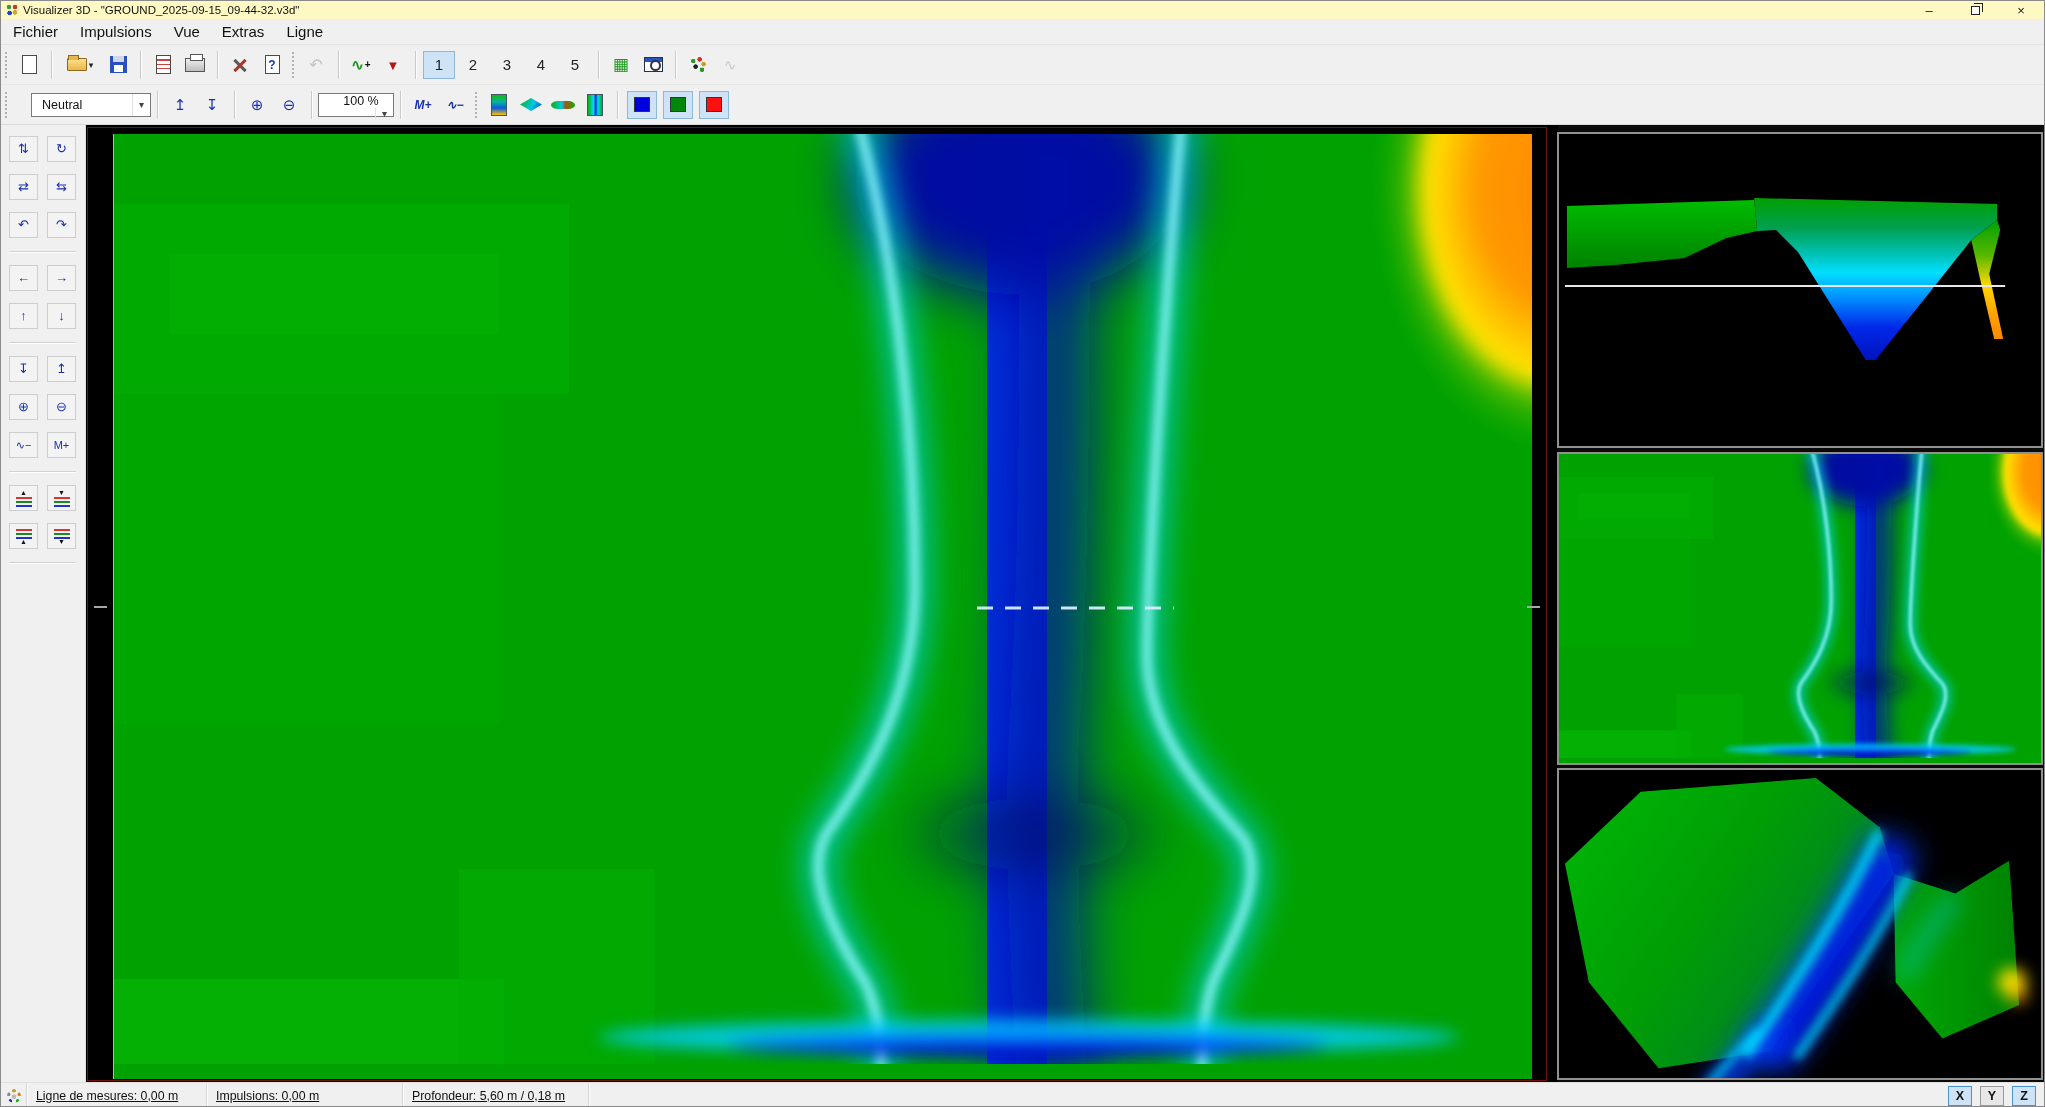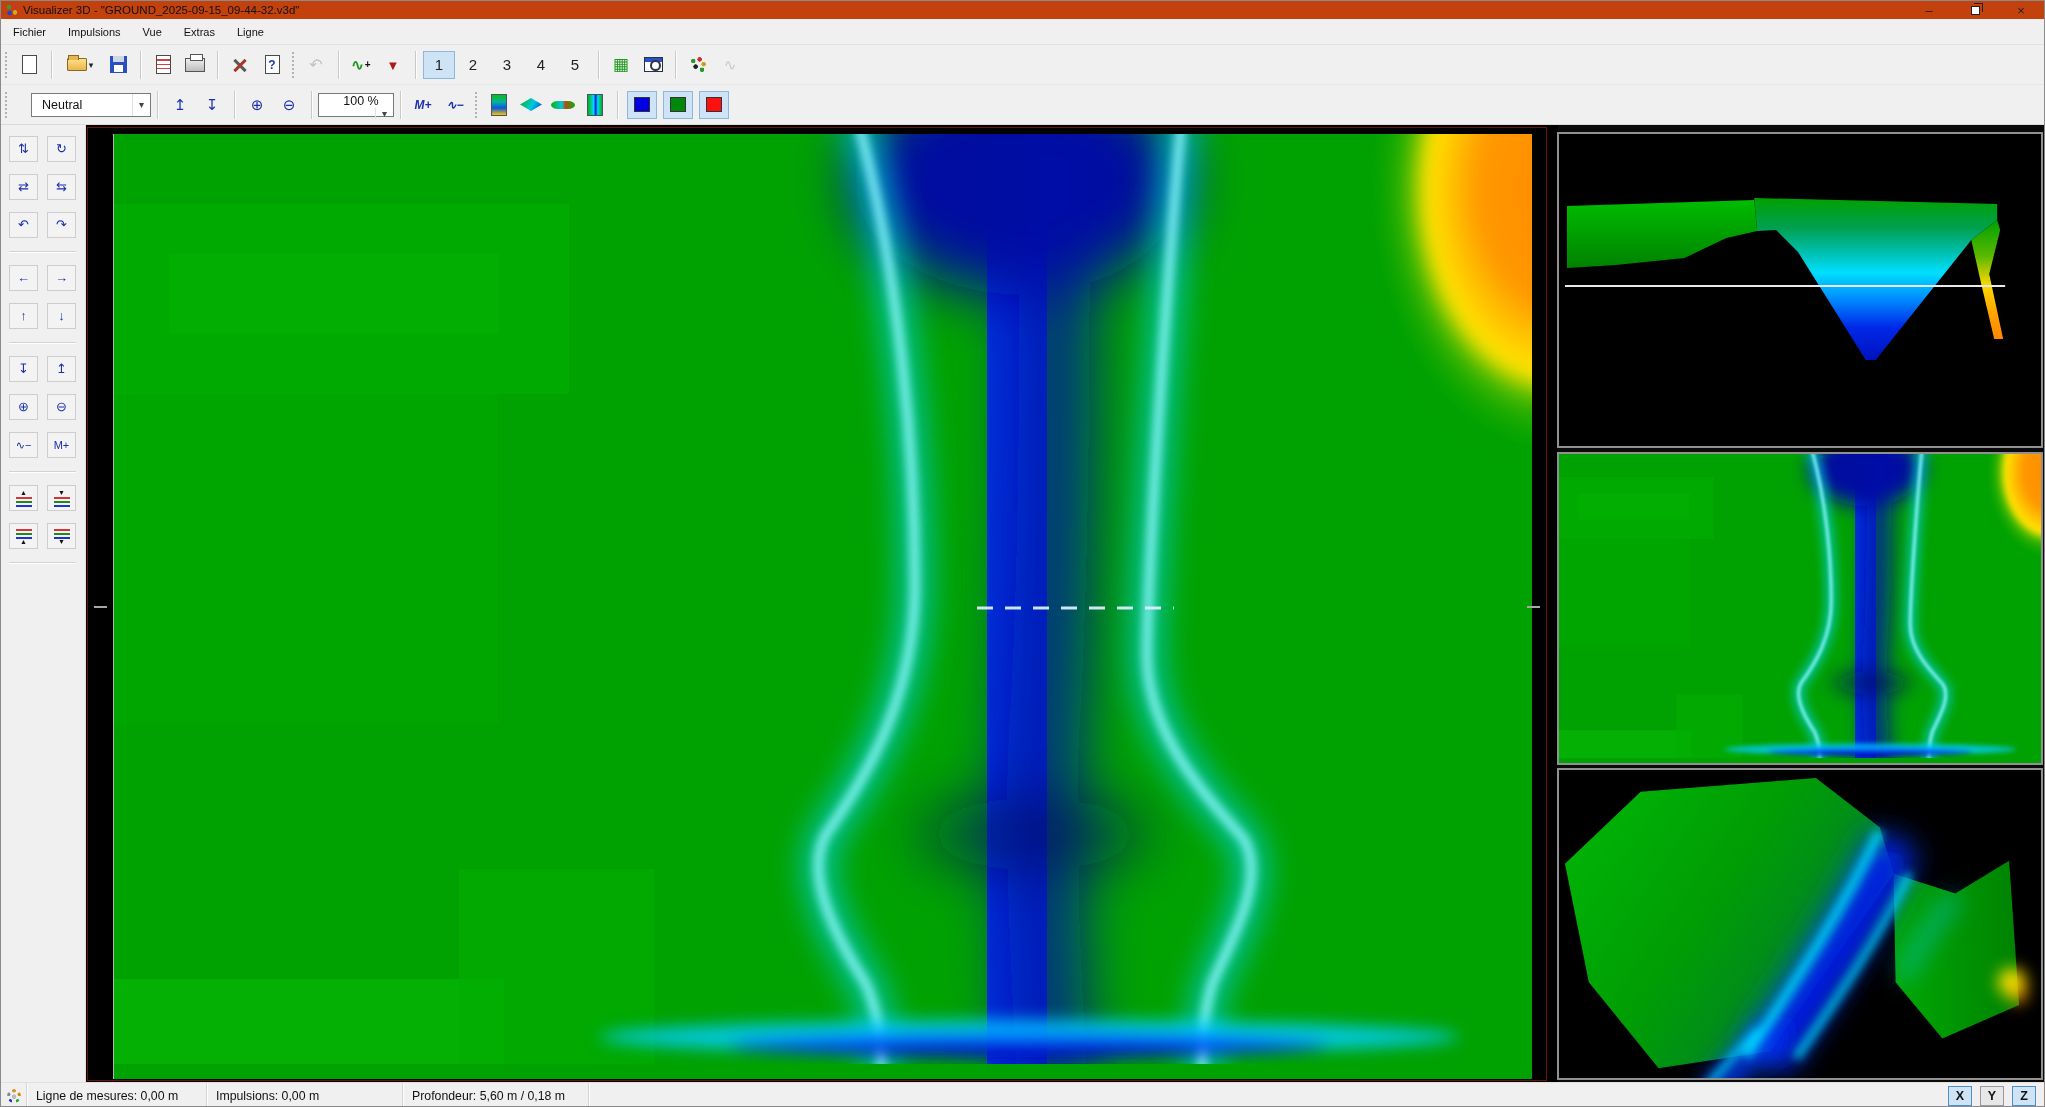--- a/index.html
+++ b/index.html
@@ -1,34 +1,34 @@
 <!DOCTYPE html>
 <html><head>
 <meta charset="utf-8">
 <style>
   html,body{margin:0;padding:0;background:#444;}
   *{box-sizing:border-box;}
   .app{position:relative;width:2045px;height:1107px;background:#f0f0f0;overflow:hidden;
        font-family:"Liberation Sans",sans-serif;border:1px solid #8a8a8a;}
   
-  .titlebar{position:absolute;left:0;top:0;width:100%;height:18px;background:#c2410c;
+  .titlebar{position:absolute;left:0;top:0;width:100%;height:18px;background:#fef9c3;
             display:flex;align-items:center;font-size:11.5px;color:#111;}
   .appicon{width:12px;height:12px;margin:0 5px 0 5px;border-radius:2px;background:
     radial-gradient(circle at 25% 25%, #3a9a3a 2px, transparent 2.6px),
     radial-gradient(circle at 75% 25%, #cc3333 2px, transparent 2.6px),
     radial-gradient(circle at 30% 75%, #2244cc 2px, transparent 2.6px),
     radial-gradient(circle at 75% 70%, #ccaa22 2px, transparent 2.6px);}
   .tb-controls{margin-left:auto;display:flex;height:100%;}
   .tb-controls .ctl{width:46px;display:flex;align-items:center;justify-content:center;color:#222;font-size:13px;}
   .restore-box{width:9px;height:9px;border:1px solid #222;position:relative;background:#fff;}
   .restore-box::before{content:"";position:absolute;left:2px;top:-4px;width:8px;height:8px;
        border:1px solid #222;border-bottom:none;border-left:none;}
   
   .menubar{position:absolute;left:0;top:18px;width:100%;height:26px;background:#f0f0f0;
-           display:flex;align-items:center;font-size:11px;color:#111;border-bottom:1px solid #e3e3e3;}
+           display:flex;align-items:center;font-size:15px;color:#111;border-bottom:1px solid #e3e3e3;}
   .menu-item{padding:4px 10px;margin-left:2px;}
   
   .tb{position:absolute;left:0;width:100%;height:40px;background:#f0f0f0;display:flex;align-items:center;}
   .tb1{top:44px;border-bottom:1px solid #e6e6e6;}
   .tb2{top:84px;border-bottom:1px solid #dadada;}
   .tbtn{min-width:30px;height:28px;display:flex;align-items:center;justify-content:center;
         margin:0 1px;border:1px solid transparent;color:#222;position:relative;}
   .tbtn.sel{background:#cfe3f6;border-color:#8cb8dc;}
   .tbtn.dis{opacity:.45;}
   .sep{width:1px;height:28px;background:#c9c9c9;box-shadow:1px 0 0 #fdfdfd;margin:0 6px;}
@@ -109,21 +109,21 @@
   
   .panel{position:absolute;left:1556px;width:486px;background:#000;border:2px solid #919191;}
   .p1{top:7px;height:316px;}
   .p2{top:327px;height:313px;}
   .p3{top:643px;height:312px;}
   .panel svg{display:block;}
   
   .statusbar{position:absolute;left:0;top:1081px;width:100%;height:26px;background:#f0f0f0;
              display:flex;align-items:center;font-size:12.3px;color:#111;border-top:1px solid #e0e0e0;}
   .st-cell{height:100%;display:flex;align-items:center;padding-left:9px;border-right:1px solid #d5d5d5;
-           box-shadow:1px 0 0 #fdfdfd;}
+           box-shadow:1px 0 0 #fdfdfd;text-decoration:underline;}
   .st-ico-cell{width:26px;justify-content:center;padding-left:0;}
   .status-ico{width:14px;height:14px;border-radius:50%;background:
       radial-gradient(circle at 50% 12%, #c93 1.6px, transparent 2.1px),
       radial-gradient(circle at 88% 38%, #d80 1.6px, transparent 2.1px),
       radial-gradient(circle at 76% 86%, #2a2 1.6px, transparent 2.1px),
       radial-gradient(circle at 24% 86%, #23c 1.6px, transparent 2.1px),
       radial-gradient(circle at 12% 38%, #888 1.6px, transparent 2.1px),
       radial-gradient(circle at 50% 55%, #bbb 2px, transparent 2.6px);}
   .st-ligne{width:180px;} .st-imp{width:196px;align-items:center;} .st-prof{width:186px;}
   .st-fill{flex:1;height:100%;}

